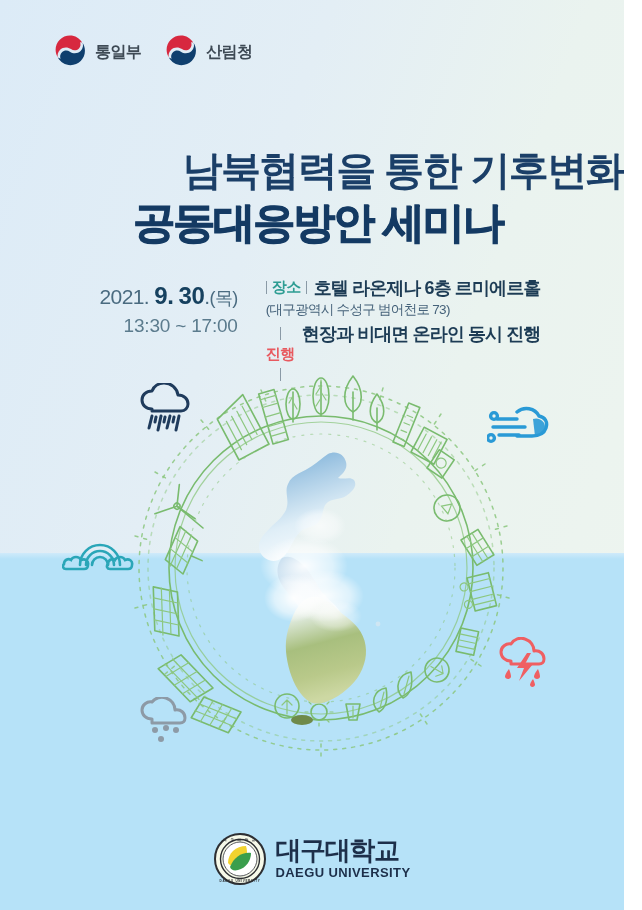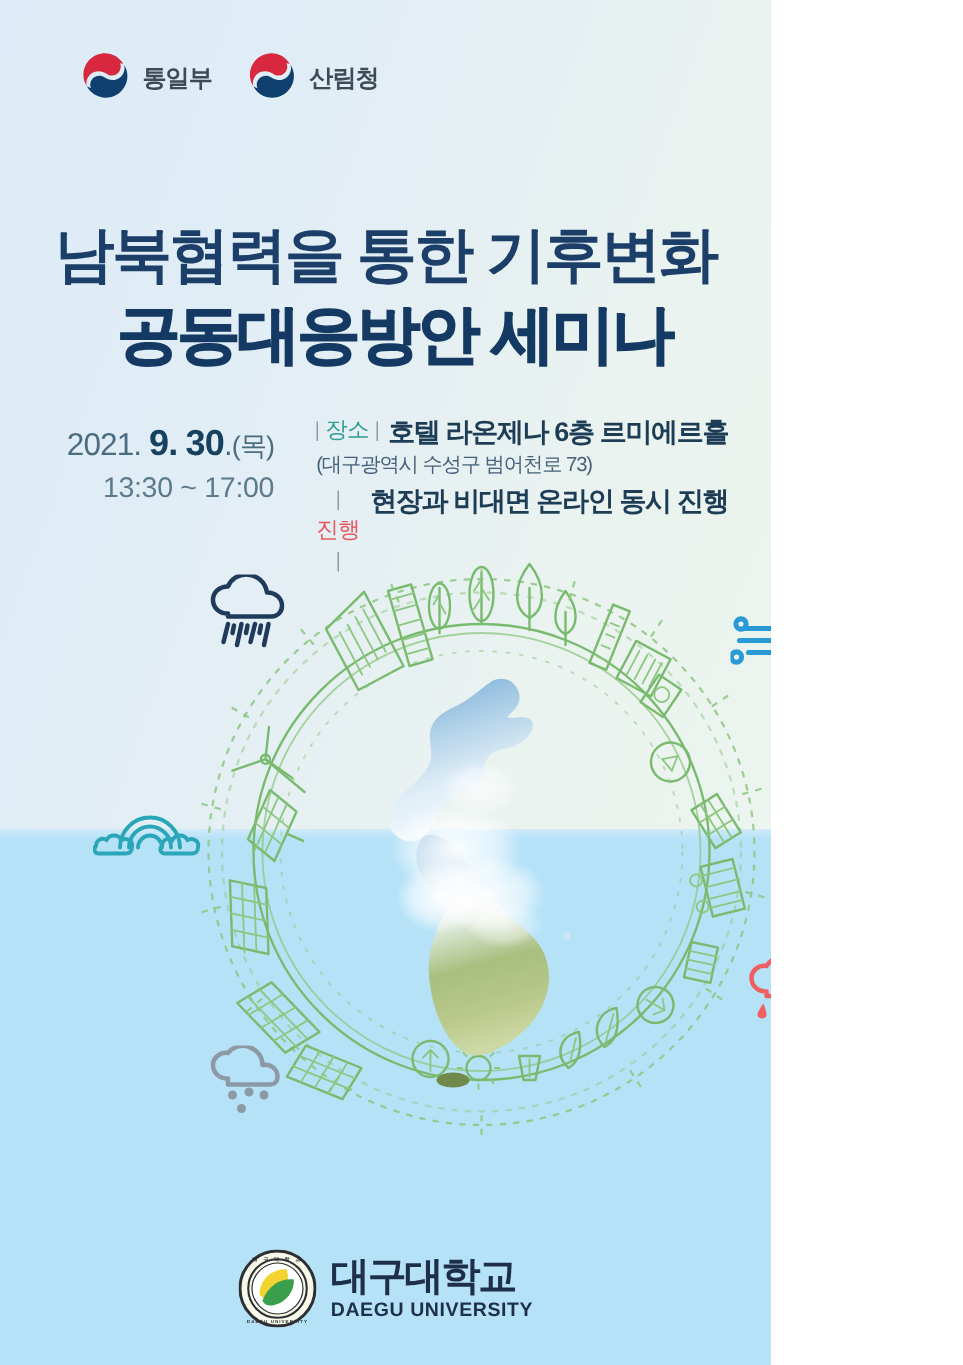--- a/index.html
+++ b/index.html
@@ -3,21 +3,21 @@
 <meta charset="utf-8">
 <style>
   * { box-sizing: border-box; margin: 0; padding: 0; }
   html, body {
     width: 642px; height: 910px;
     font-family: "Liberation Sans", "DejaVu Sans", sans-serif;
     overflow: hidden;
   }
   #poster {
     position: relative;
-    width: 514px; height: 910px;
+    width: 624px; height: 910px;
     background: linear-gradient(110deg, #dcebf7 0%, #e3eef5 35%, #eaf3ef 62%, #eef5ef 100%);
     overflow: hidden;
   }
   
   .water {
     position: absolute; left: 0; right: 0; top: 553px; bottom: 0;
     background: #b6e2f8;
   }
   .water-top-fade {
     position: absolute; left: 0; right: 0; top: 553px; height: 6px;
@@ -36,20 +36,21 @@
   }
   
   .title-block {
     position: absolute; left: 0; right: 0; top: 146px;
     text-align: center;
   }
   .title-line1 {
     font-size: 40px; font-weight: 700; color: #1b3f68;
     letter-spacing: -1.6px; line-height: 1.22;
     font-family: "Liberation Sans", "DejaVu Sans", sans-serif;
+    text-align: right;
   }
   .title-line2 {
     font-size: 42px; font-weight: 700; color: #143a63;
     letter-spacing: -2.0px; line-height: 1.22; margin-top: 2px; margin-left: 12px;
     -webkit-text-stroke: 1.1px #143a63;
   }
   
   .info-row {
     position: absolute; left: 16px; right: 0; top: 277px;
     display: flex; justify-content: center; align-items: flex-start; gap: 0px;
@@ -66,21 +67,21 @@
   .when-time {
     font-size: 19px; color: #5b7b8d; letter-spacing: -0.2px;
     line-height: 1.42; white-space: nowrap;
   }
   .where { padding-left: 10px; }
   .where-line {
     display: flex; align-items: baseline; gap: 7px; line-height: 1.25;
   }
   .tag {
     display: inline-flex; align-items: center; gap: 5px;
-    font-size: 15px; font-weight: 400; letter-spacing: -0.5px;
+    font-size: 15px; font-weight: 700; letter-spacing: -0.5px;
     white-space: nowrap;
   }
   .tag .bar {
     display: inline-block; width: 1px; height: 13px;
     background: #8a9aa6;
   }
   .tag.venue { color: #2e9d93; }
   .tag.mode  { color: #e8595f; flex-direction: column; }
   .where-val {
     font-size: 18px; font-weight: 700; color: #1d3c55;

